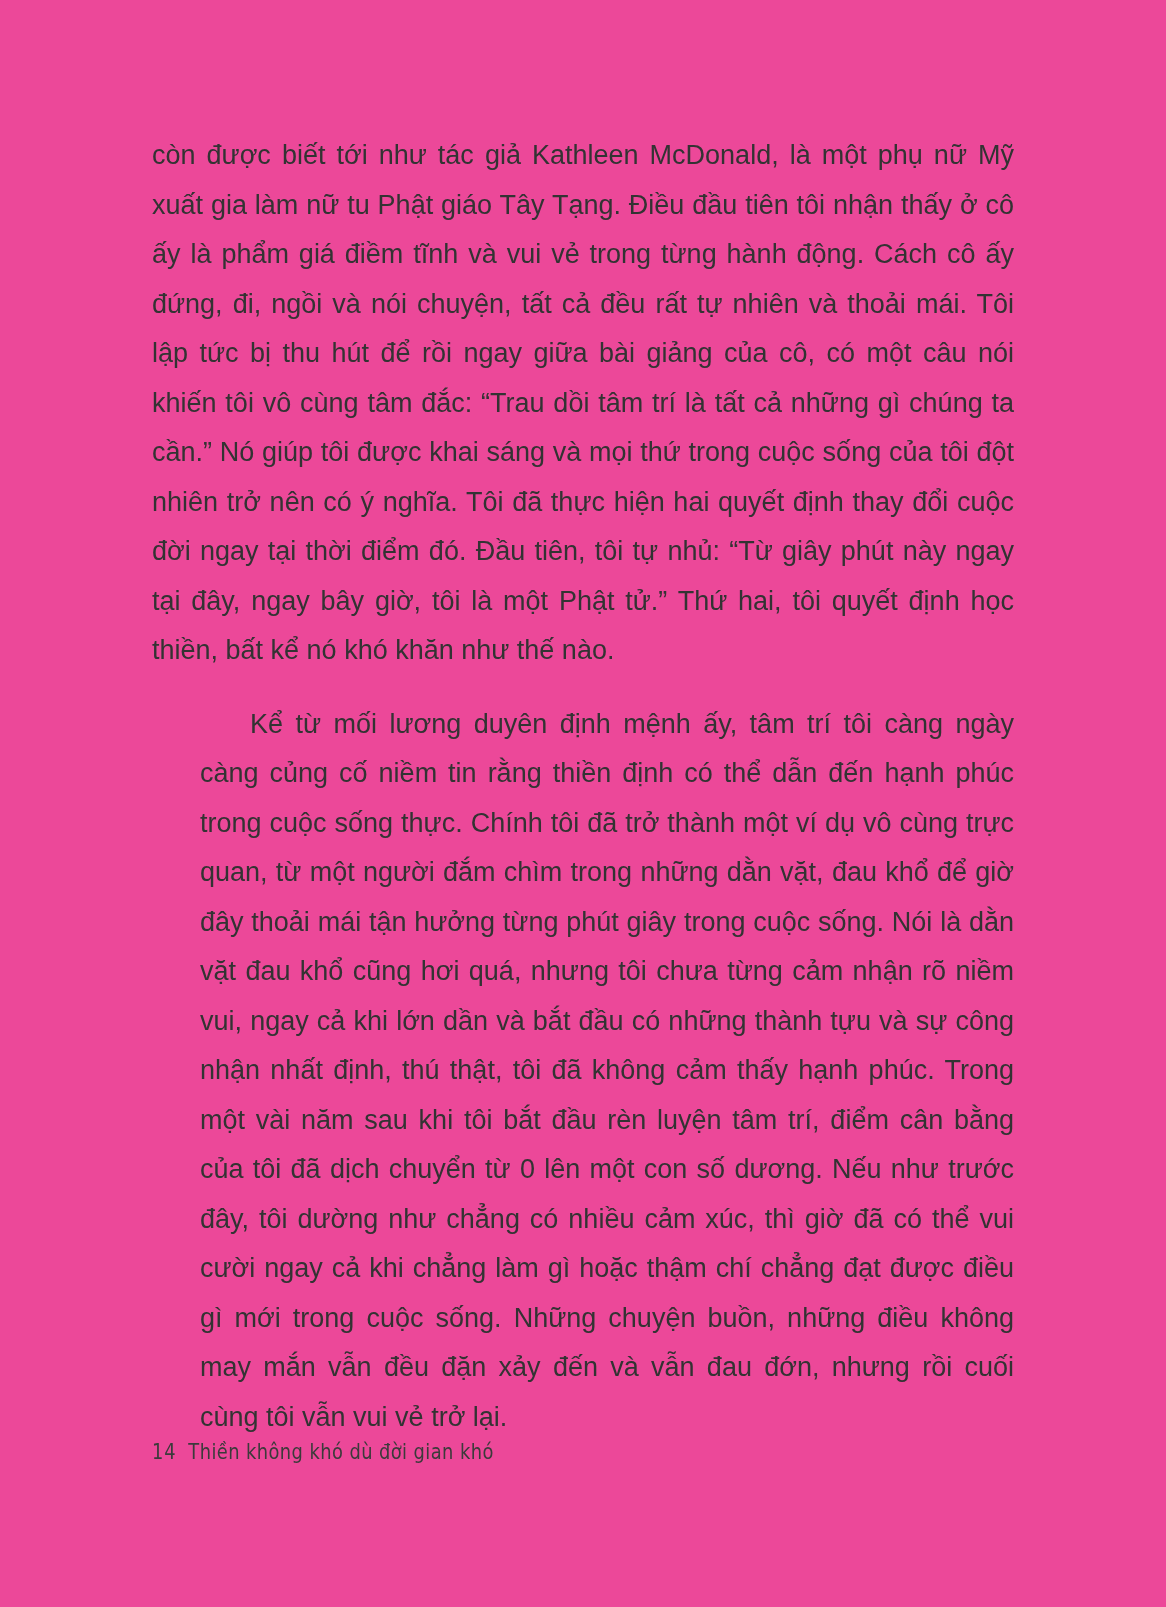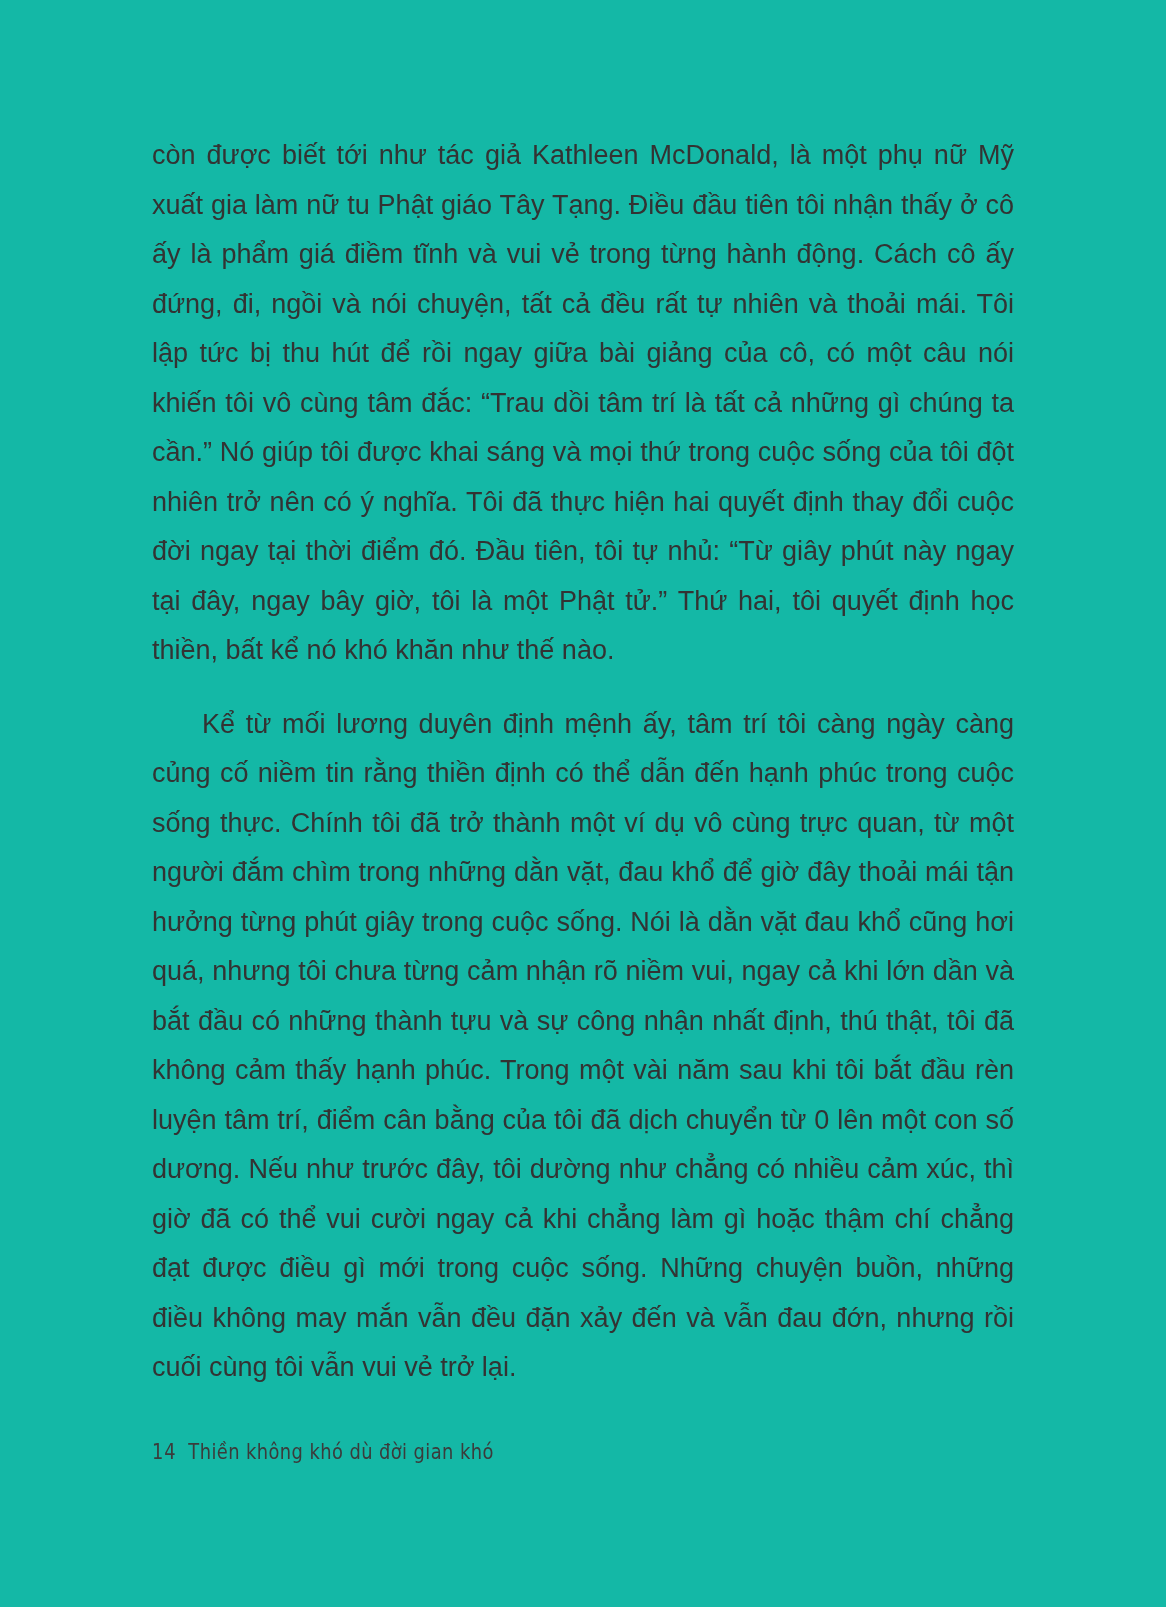--- a/index.html
+++ b/index.html
@@ -4,40 +4,41 @@
 <style>
   html, body {
     margin: 0;
     padding: 0;
     background: #ffffff;
   }
   .page {
     position: relative;
     width: 1166px;
     height: 1607px;
-    background: #14b8a6;
+    background: #ec4899;
     overflow: hidden;
   }
   .text-block {
     position: absolute;
     left: 152px;
     top: 131px;
     width: 862px;
     font-family: "Liberation Sans", "DejaVu Sans", sans-serif;
     font-size: 27px;
     line-height: 49.5px;
     color: #333333;
     text-align: justify;
   }
   .para {
     margin: 0;
     padding: 0;
   }
   .para + .para {
     margin-top: 24px;
+    margin-left: 48px;
   }
   .para.indented {
     text-indent: 50px;
   }
   .footer {
     position: absolute;
     left: 152px;
     top: 1440px;
     display: flex;
     align-items: baseline;

